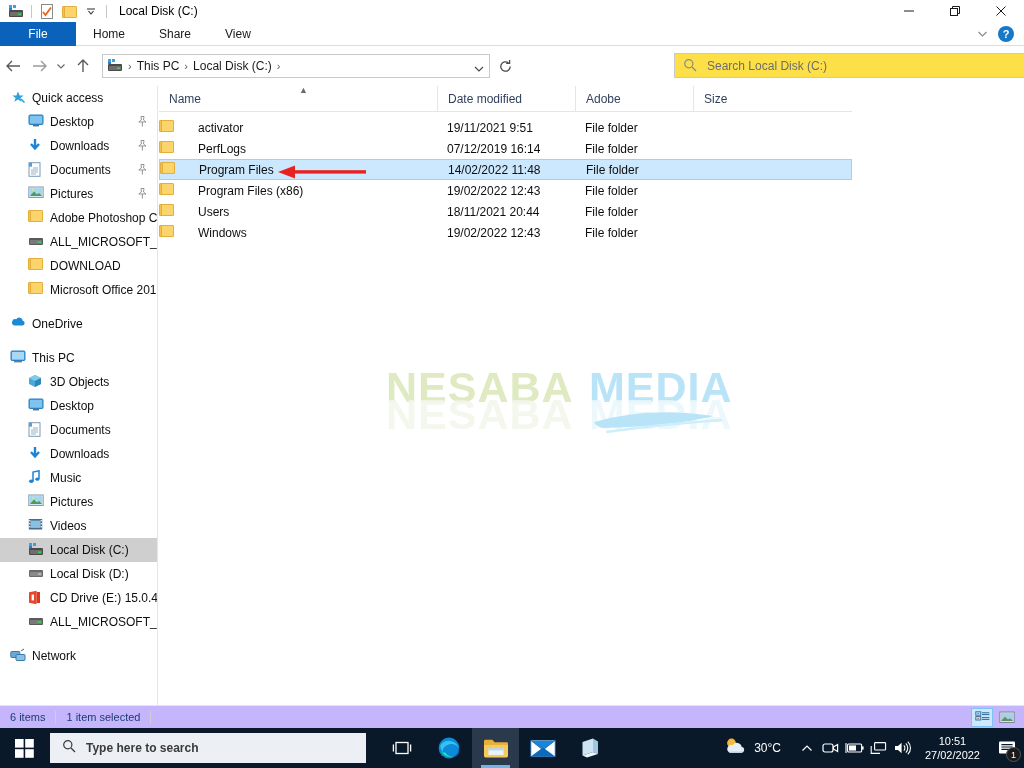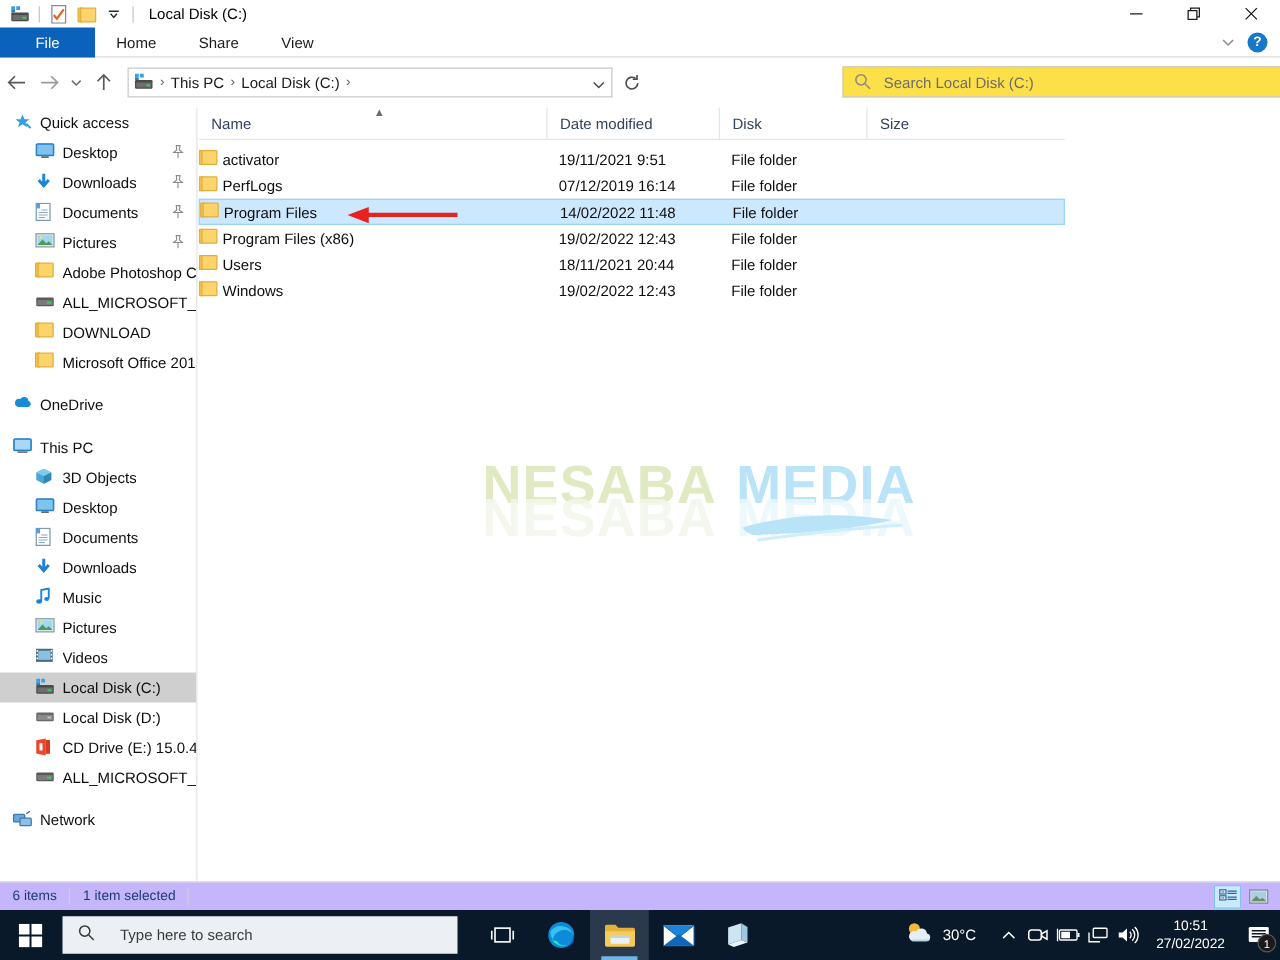--- a/index.html
+++ b/index.html
@@ -114,21 +114,21 @@
   .col-type { width: 118px; }
   .col-size { width: 78px; }
   .sort-caret { position: absolute; left: 140px; top: -1px; font-size: 9px; color: #6b6b6b; }
 
   .row {
     height: 21px; display: flex; align-items: center; font-size: 12px; color: #0e0e0e;
     position: relative;
   }
   .row.selected { background: #cce8ff; border: 1px solid #99d1ff; }
   .cell { height: 21px; display: flex; align-items: center; overflow: hidden; white-space: nowrap; }
-  .cell-name { width: 278px; gap: 3px; }
+  .cell-name { width: 278px; gap: 23px; }
   .cell-date { width: 138px; padding-left: 10px; }
   .cell-type { width: 118px; padding-left: 10px; }
   .cell-size { width: 78px; padding-left: 10px; }
   .rows-wrap { padding-top: 5px; }
 
   
   .red-arrow { position: absolute; left: 118px; top: 5px; width: 90px; height: 14px; }
 
   
   .watermark {
@@ -149,21 +149,21 @@
   .view-btn.active { background: #cce8ff; border: 1px solid #7fc3f0; }
 
   
   .taskbar {
     position: absolute; top: 728px; left: 0; width: 1024px; height: 40px;
     background: #0a1929; display: flex; align-items: center;
   }
   .start-btn { width: 48px; height: 40px; display: flex; align-items: center; justify-content: center; }
   .tb-search {
     width: 316px; height: 30px; background: #eceff3; display: flex; align-items: center;
-    gap: 20px; padding-left: 12px; margin-left: 2px;
+    gap: 10px; padding-left: 12px; margin-left: 2px; font-weight: bold;
   }
   .tb-search-ph { font-size: 12px; color: #3a3a3a; }
   .tb-icons { display: flex; align-items: center; margin-left: 12px; gap: 0; }
   .tb-ico { width: 47px; height: 40px; display: flex; align-items: center; justify-content: center; position: relative; }
   .tb-ico.active { background: #2a3a4c; }
   .tb-ico.active::after {
     content: ""; position: absolute; bottom: 0; left: 9px; width: 29px; height: 3px; background: #6fb5e8;
   }
   .tray { position: absolute; right: 0; top: 0; height: 40px; display: flex; align-items: center; }
   .tray-weather { display: flex; align-items: center; gap: 7px; margin-right: 14px; }
@@ -595,21 +595,21 @@
 
     <div class="colhead">
       <div class="col col-name">
         <span>Name</span>
         <span class="sort-caret">▲</span>
       </div>
       <div class="col col-date">
         <span>Date modified</span>
       </div>
       <div class="col col-type">
-        <span>Disk</span>
+        <span>Adobe</span>
       </div>
       <div class="col col-size">
         <span>Size</span>
       </div>
     </div>
 
     <div class="rows-wrap">
 
       <div class="row">
         <div class="cell cell-name">

